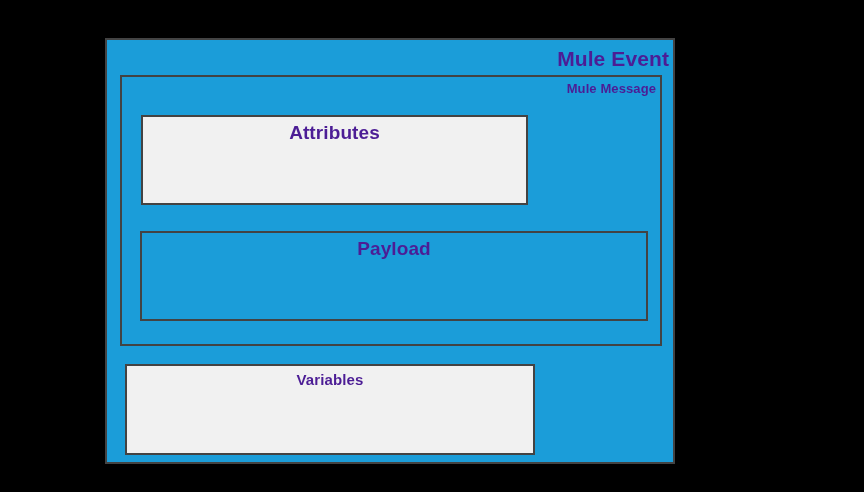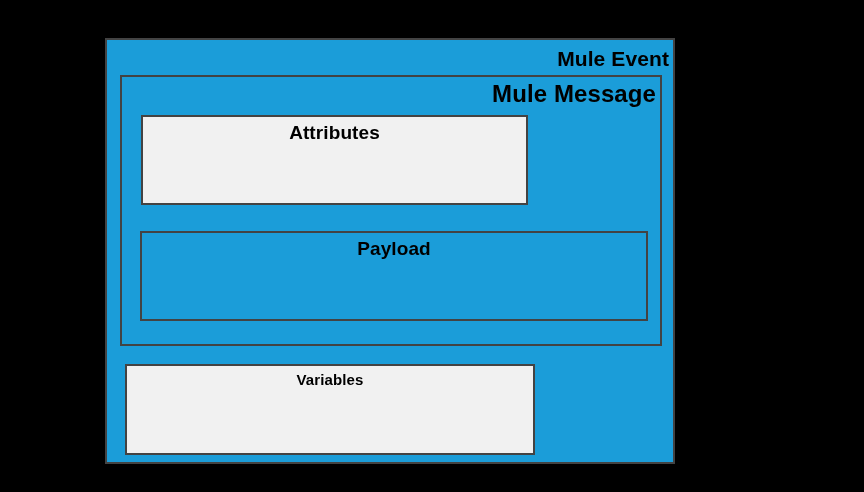--- a/index.html
+++ b/index.html
@@ -45,21 +45,21 @@
 
   
   .clear-box {
     background: transparent;
   }
 
   
   .title {
     position: absolute;
     font-weight: bold;
-    color: #000000;
+    color: #4c1d95;
     white-space: nowrap;
     line-height: 1;
     letter-spacing: 0.1px;
   }
 
   
   .caption-right {
     right: 4px;
     text-align: right;
   }
@@ -84,21 +84,21 @@
   }
 
   #mule-message {
     left: 13px;   
     top: 35px;    
     width: 542px;
     height: 271px;
   }
   #mule-message-title {
     top: 5px;
-    font-size: 24px;
+    font-size: 13px;
   }
 
   #attributes-box {
     left: 19px;   
     top: 38px;    
     width: 387px;
     height: 90px;
     padding-left: 36px;
   }
   #attributes-title {

